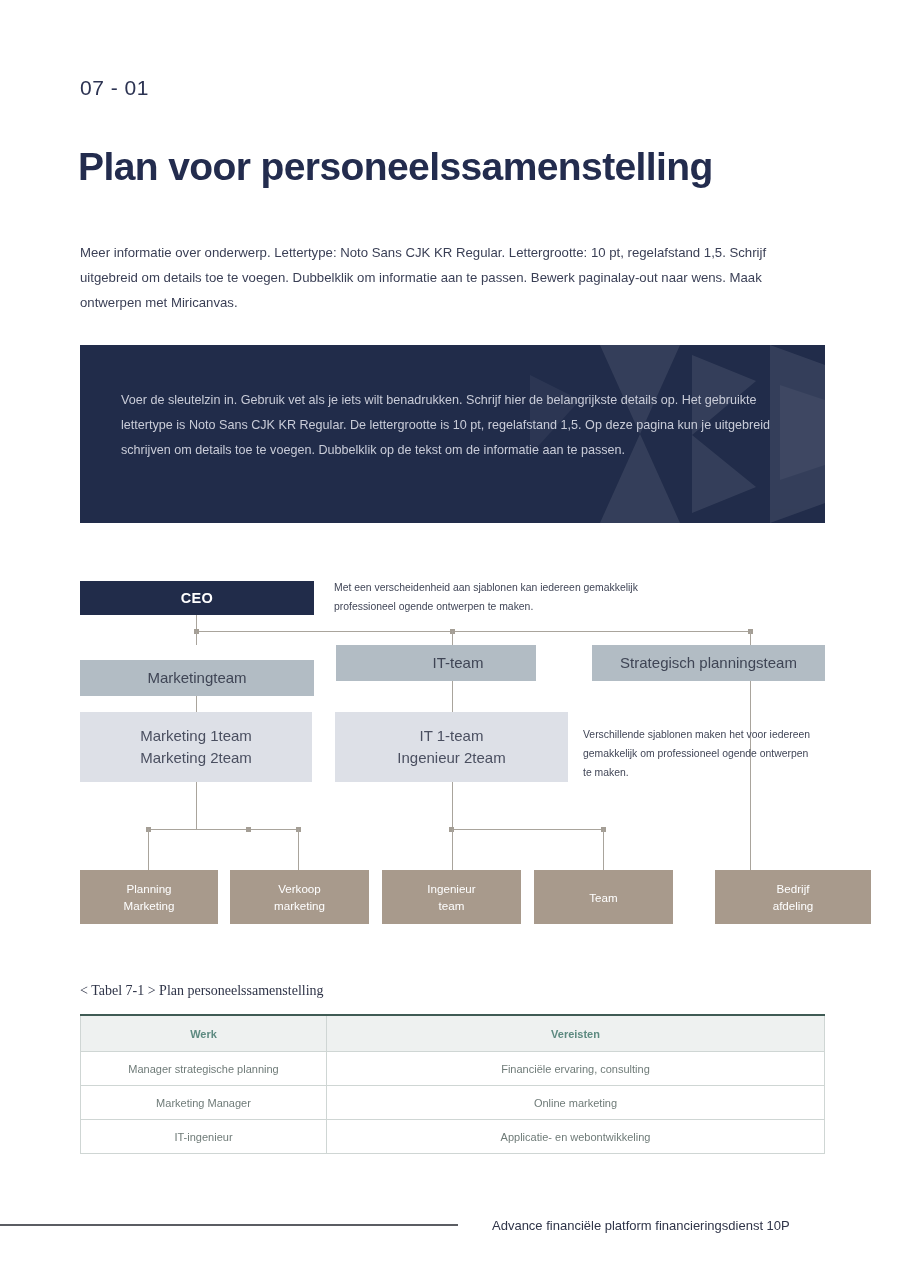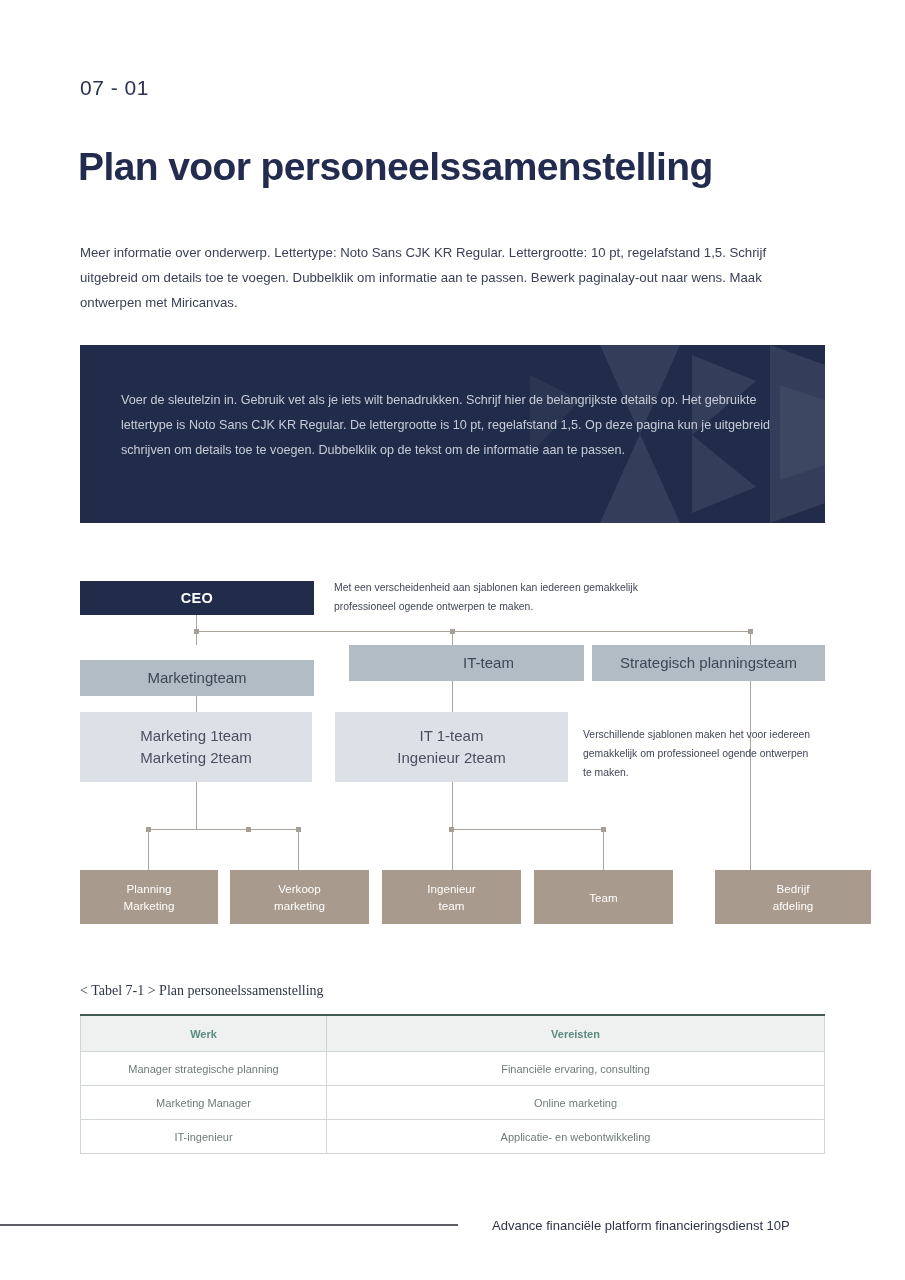--- a/index.html
+++ b/index.html
@@ -105,21 +105,21 @@
     letter-spacing: 0.3px;
   }
   .tier2 {
     background: #b2bcc4;
     color: #3f4555;
     font-size: 15px;
     height: 36px;
     top: 645px;
   }
   .t2-a { left: 80px; width: 234px; margin-top: 15px; }
-  .t2-b { left: 349px; width: 235px; padding-left: 44px; }
+  .t2-b { left: 336px; width: 200px; padding-left: 44px; }
   .t2-c { left: 592px; width: 233px; }
 
   .tier3 {
     background: #dde0e7;
     color: #4a4f60;
     font-size: 15px;
     height: 70px;
     top: 712px;
     white-space: pre-line;
   }

